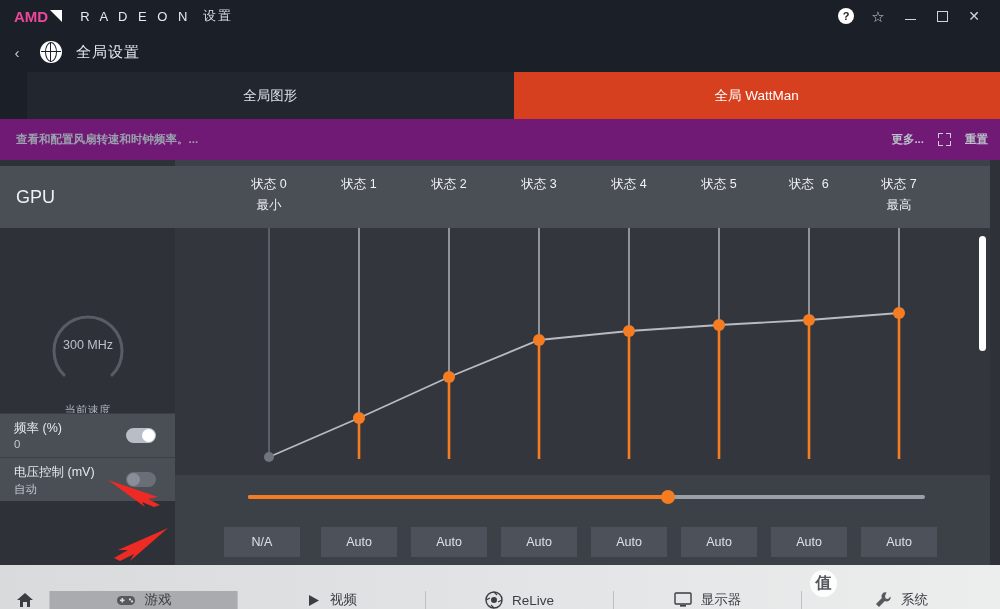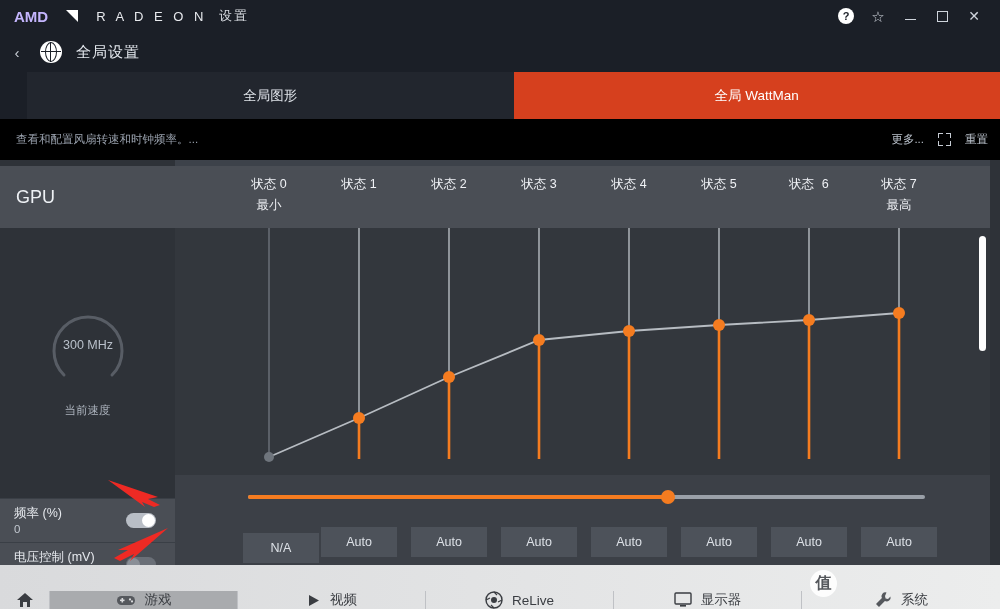--- a/index.html
+++ b/index.html
@@ -12,21 +12,21 @@
   #app { position: relative; width: 1000px; height: 609px; }
 
   
   .titlebar {
     position: absolute; left: 0; top: 0; width: 1000px; height: 32px;
     background: #1b1f27;
     display: flex; align-items: center;
   }
   .amd-logo {
     margin-left: 14px; display: flex; align-items: center;
-    font-size: 15px; font-weight: bold; color: #c4b5fd; letter-spacing: 0px; gap: 16px;
+    font-size: 15px; font-weight: bold; color: #ec4899; letter-spacing: 0px;
   }
   .amd-arrow {
     display:inline-block; width:12px; height:12px; margin-left:2px;
     position: relative; overflow:hidden;
   }
   .amd-arrow:before{
     content:""; position:absolute; right:0; top:0;
     border-left: 12px solid transparent;
     border-top: 12px solid #ffffff;
   }
@@ -71,41 +71,41 @@
 
   
   .tabs { position: absolute; left:0; top:72px; width:1000px; height:47px; display:flex;padding-left:27px; }
   .tab { flex:1; display:flex; align-items:center; justify-content:center;
          font-size: 13.5px; color:#dfe3e9; background:#22262e; }
   .tab.active { background:#d6401e; color:#ffffff; }
 
   
   .subhead {
     position:absolute; left:0; top:119px; width:1000px; height:41px;
-    background:#000000; display:flex; align-items:center;
+    background:#701a75; display:flex; align-items:center;font-weight:bold;
   }
   .subhead .desc { margin-left:16px; font-size:11.5px; color:#9aa2ae; }
   .subhead .right { position:absolute; right:12px; display:flex; align-items:center; gap:14px;}
   .more { font-size:11.5px; color:#b9c0ca; }
   .reset-ico { width:13px; height:13px; position:relative; }
   .reset-ico i{ position:absolute; width:5px; height:5px; border:1.3px solid #c6ccd4;}
   .reset-ico i:nth-child(1){ left:0; top:0; border-right:none; border-bottom:none;}
   .reset-ico i:nth-child(2){ right:0; top:0; border-left:none; border-bottom:none;}
   .reset-ico i:nth-child(3){ left:0; bottom:0; border-right:none; border-top:none;}
   .reset-ico i:nth-child(4){ right:0; bottom:0; border-left:none; border-top:none;}
   .reset-lbl { font-size:11.5px; color:#b9c0ca; }
 
   
   .main { position:absolute; left:0; top:160px; width:1000px; height:405px; background:#2e3238; }
   .hscroll-top { position:absolute; left:175px; top:0; width:815px; height:6px; background:#3d424a; }
 
   .sidebar { position:absolute; left:0; top:6px; width:175px; height:399px; background:#2e3238; }
   .side-head { height:62px; background:#4a4e55; display:flex; align-items:center; }
   .side-head .t { margin-left:16px; font-size:18px; color:#eef1f5; }
-  .gauge-wrap { height:270px; position:relative; }
+  .gauge-wrap { height:185px; position:relative; }
   .gauge { position:absolute; left:47px; top:77px; width:82px; height:82px; }
   .gauge svg { display:block; }
   .gauge-val {
     position:absolute; left:0; top:33px; width:82px; text-align:center;
     font-size:12.5px; color:#b9c0ca;
   }
   .gauge-cap { position:absolute; left:0; top:175px; width:175px; text-align:center; font-size:11.5px; color:#aeb5bf; }
 
   .ctrl-row { height:44px; position:relative; border-top:1px solid #3a3f46; background:#4a4e55; }
   .ctrl-row .lbl { position:absolute; left:14px; top:6px; font-size:12.5px; color:#e6e9ee; }
@@ -316,21 +316,21 @@
       </div>
 
       <div class="sliderrow">
         <div class="slider-track">
           <div class="slider-fill" id="sfill" style="width: 419.74px;"></div>
           <div class="slider-thumb" id="sthumb" style="left: 412.74px;"></div>
         </div>
       </div>
 
       <div class="btnrow" id="btnrow">
-          <div class="vbtn" style="left: 68px; margin-top: 6px;">N/A</div>
+          <div class="vbtn" style="left: 49px;">N/A</div>
           <div class="vbtn" style="left: 146px;">Auto</div>
           <div class="vbtn" style="left: 236px;">Auto</div>
           <div class="vbtn" style="left: 326px;">Auto</div>
           <div class="vbtn" style="left: 416px;">Auto</div>
           <div class="vbtn" style="left: 506px;">Auto</div>
           <div class="vbtn" style="left: 596px;">Auto</div>
           <div class="vbtn" style="left: 686px;">Auto</div>
         </div>
 
       <div class="vscroll"></div>

